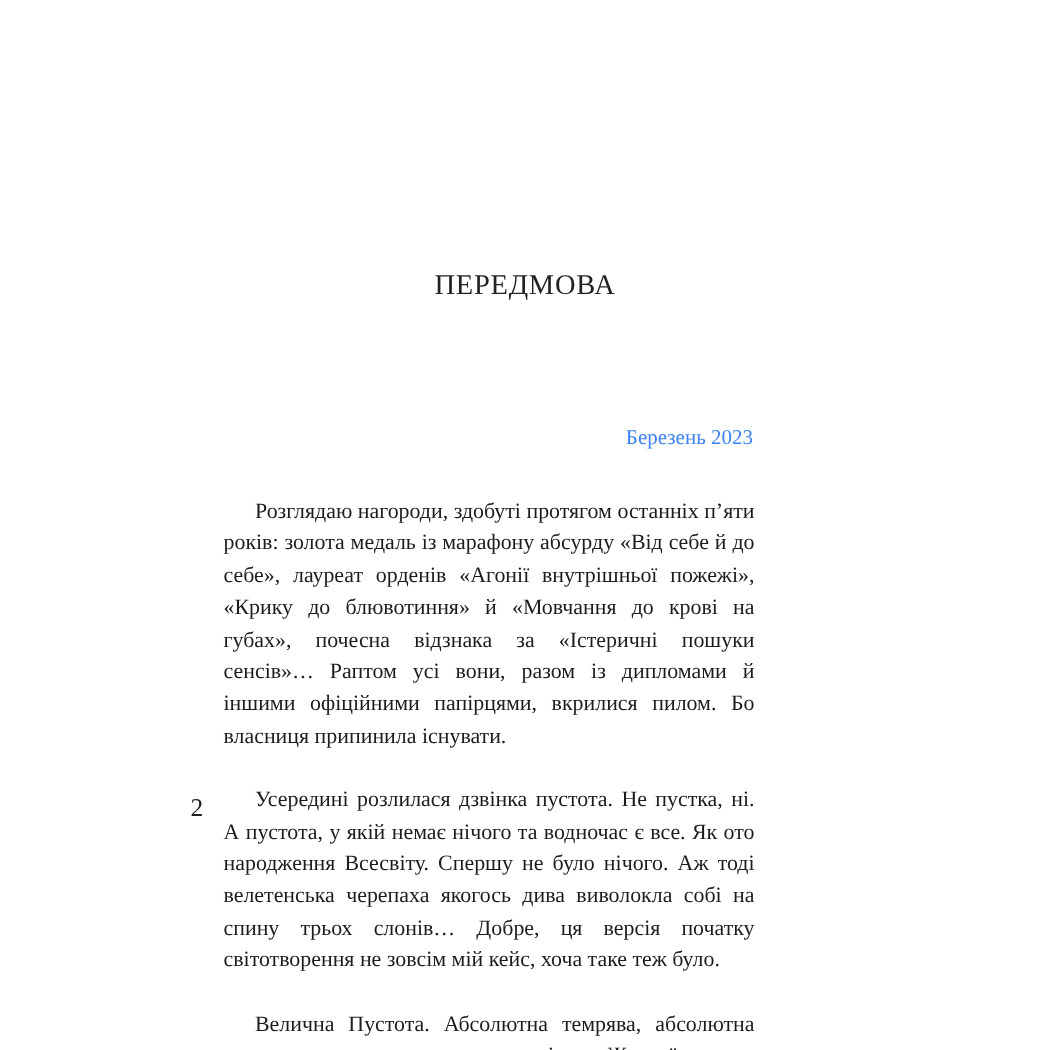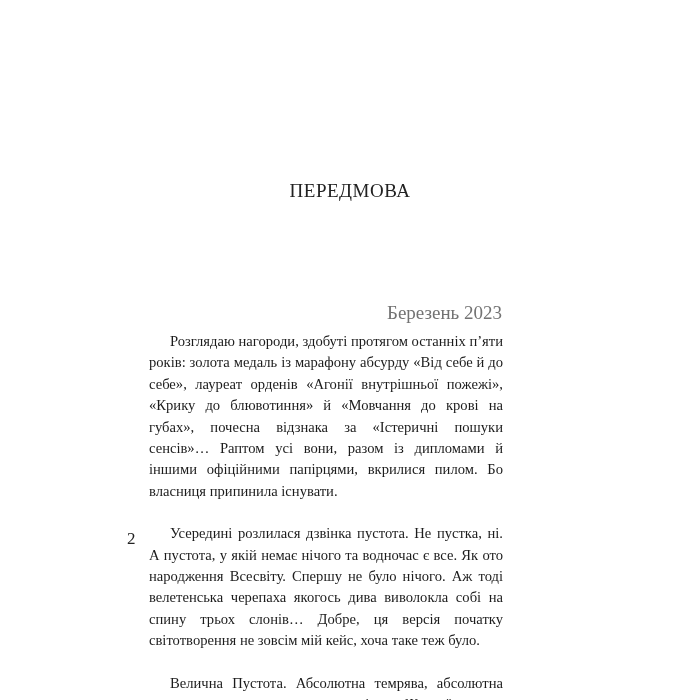--- a/index.html
+++ b/index.html
@@ -1,20 +1,20 @@
 <!DOCTYPE html>
 <html><head>
 <meta charset="utf-8">
 <style>
   html, body { margin:0; padding:0; background:#ffffff; }
   body { width:700px; height:700px; position:relative; overflow:hidden;
          font-family:"Liberation Serif", "DejaVu Serif", serif; color:#1c1c1c; }
   .title { position:absolute; top:180px; left:0; width:700px; text-align:center;
            font-size:19px; letter-spacing:0.5px; color:#222; }
-  .date { position:absolute; top:302px; right:198px; font-size:19px; color:#737373; }
+  .date { position:absolute; top:285px; right:198px; font-size:14px; color:#3b82f6; }
   .body-text { position:absolute; left:149px; top:320px; width:354px; }
   .para { margin:11px 0 21px 0; font-size:14.6px; line-height:21.4px; text-align:justify;
           text-indent:21px; hyphens:none; }
   .pagenum { position:absolute; left:127px; top:529px; font-size:17px; color:#222; }
 </style>
 </head>
 <body>
 
 <div>
   <h1 class="title" style="margin:0;font-weight:normal;">ПЕРЕДМОВА</h1>

